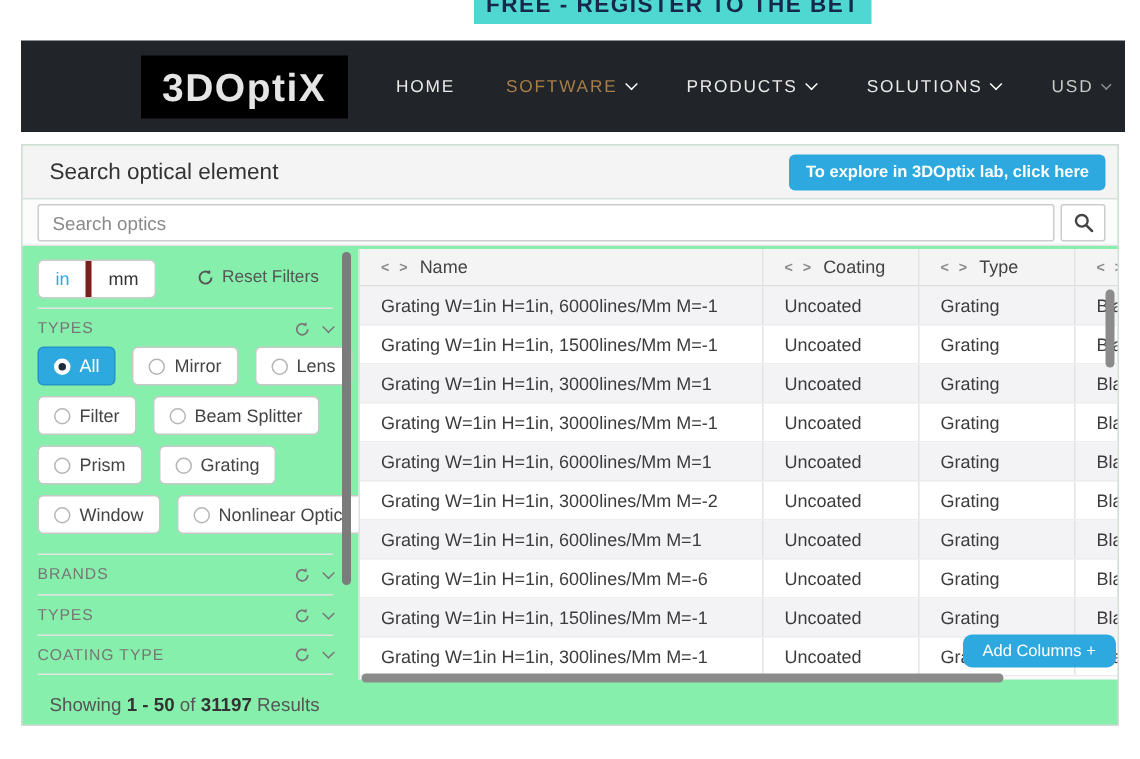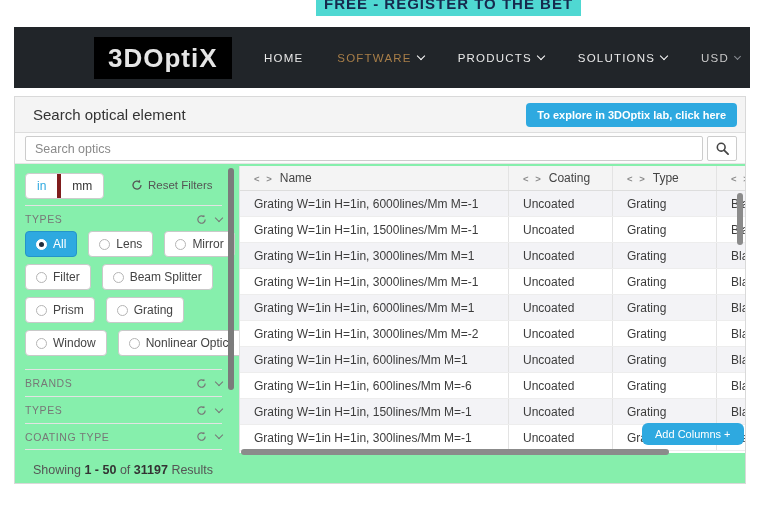--- a/index.html
+++ b/index.html
@@ -189,25 +189,25 @@
     </div>
 
     <div class="chips">
       <div class="chip-row">
         <span class="chip active">
           <span class="radio"></span>
           <span>All</span>
         </span>
         <span class="chip">
           <span class="radio"></span>
+          <span>Mirror</span>
+        </span>
+        <span class="chip">
+          <span class="radio"></span>
           <span>Lens</span>
-        </span>
-        <span class="chip">
-          <span class="radio"></span>
-          <span>Mirror</span>
         </span>
       </div>
       <div class="chip-row">
         <span class="chip">
           <span class="radio"></span>
           <span>Filter</span>
         </span>
         <span class="chip">
           <span class="radio"></span>
           <span>Beam Splitter</span>

